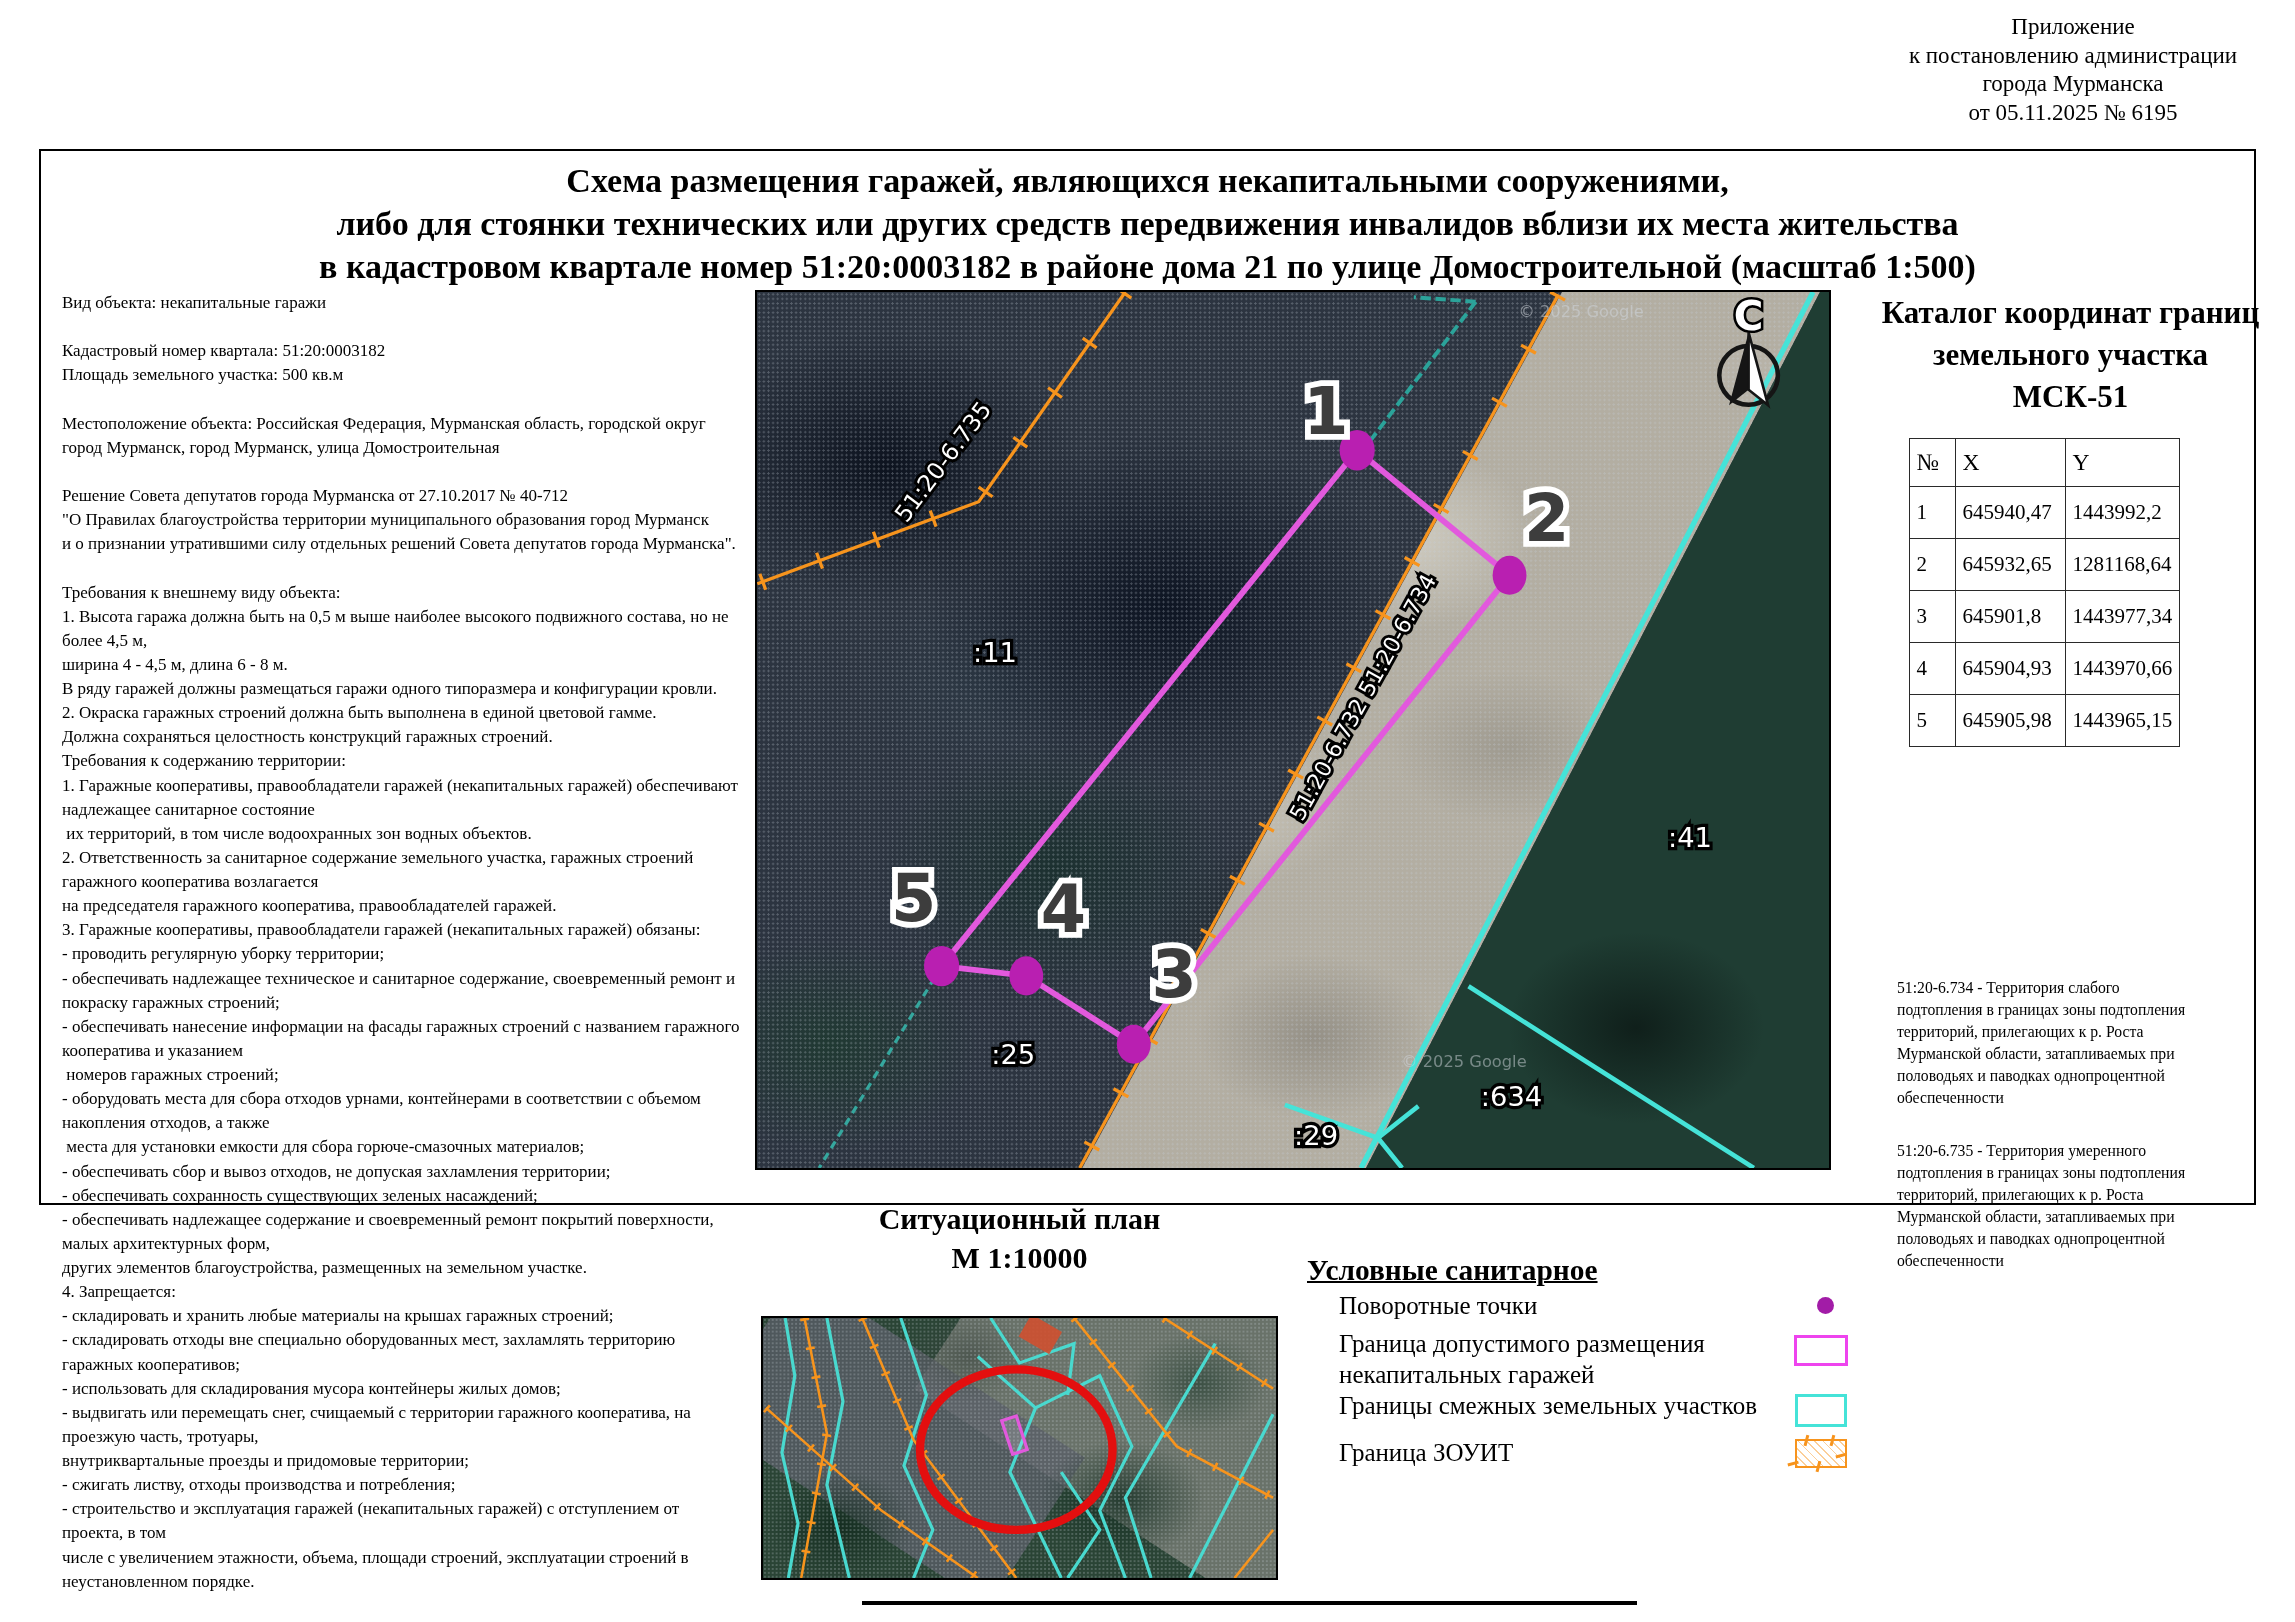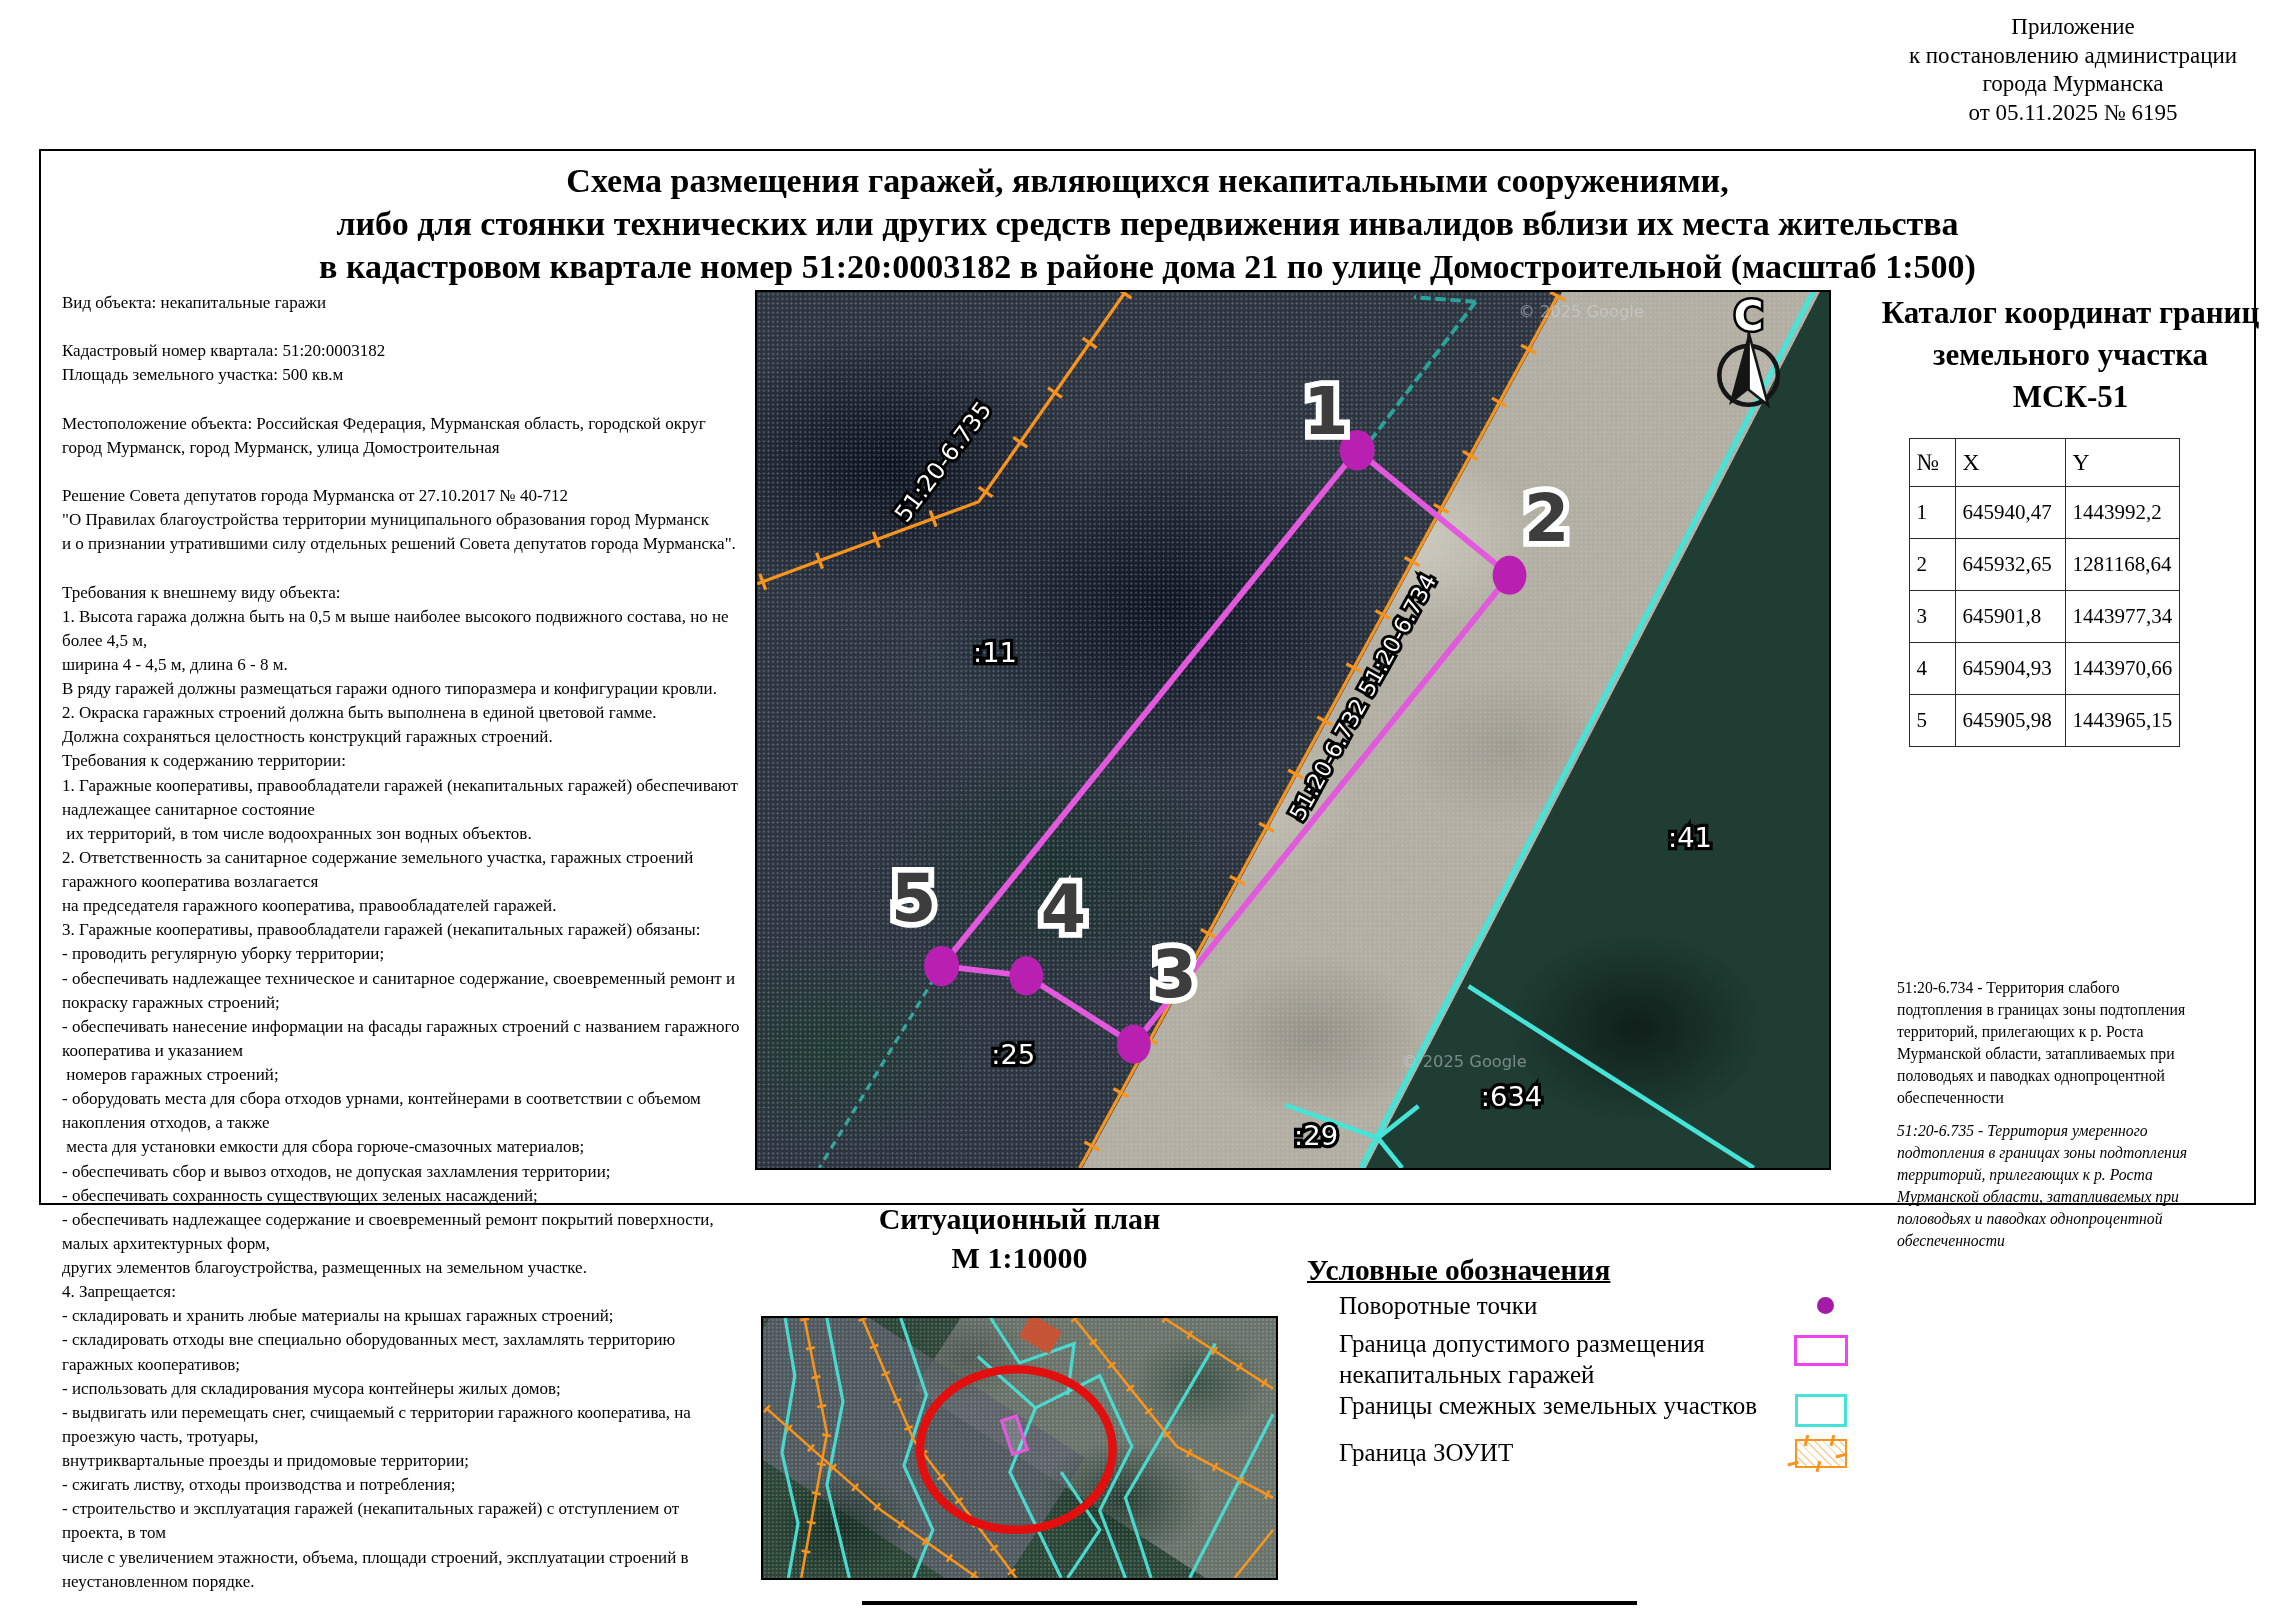--- a/index.html
+++ b/index.html
@@ -64,21 +64,21 @@
     font-size:21px; }
   table.coords th, table.coords td { border:1.3px solid #2a2a2a; font-weight:normal;
     text-align:left; padding:0 6.5px; }
   table.coords th { height:48px; font-size:23.6px; }
   table.coords td { height:52px; }
   td.c-num, th.c-num { width:46px; }
   td.c-x,  th.c-x  { width:110px; }
   td.c-y,  th.c-y  { width:110px; }
   .note { left:1856px; width:321px; font-size:15.7px; line-height:1.4; white-space:pre-line; }
   .note1 { top:826px; }
-  .note2 { top:969px;font-style:italic; }
+  .note2 { top:989px; }
 
   
   .sitplan-title { left:720px; top:1048px; width:517px; text-align:center;
     font-weight:bold; font-size:30px; line-height:1.3; white-space:pre-line; }
   .sitmap { left:720px; top:1165px; width:517px; height:264px; border:2px solid #000;
     overflow:hidden; background:#2a4435; }
   .s-band1 { left:190px; top:-59px; width:471px; height:281px; transform:rotate(33deg);
     background:#7b7f78; opacity:.78; }
   .s-band2 { left:-39px; top:33px; width:340px; height:177px; transform:rotate(33deg);
     background:#595e66; opacity:.8; }
@@ -319,21 +319,21 @@
       <g fill="none" stroke="#f7941d">
         <path stroke-width="4" d="M60 0 L95 180 L55 405 M150 0 L230 190 L390 405 M0 140 L180 300 L330 405 M480 0 L640 200 L790 280 M620 0 L790 110 M730 405 L790 330"></path>
         <path stroke-width="14" stroke-dasharray="4 42" d="M60 0 L95 180 L55 405 M150 0 L230 190 L390 405 M0 140 L180 300 L330 405 M480 0 L640 200 L790 280 M620 0 L790 110"></path>
       </g>
       <rect x="400" y="5" width="55" height="40" transform="rotate(30 427 25)" fill="#cf5030" opacity="0.9"></rect>
       <rect x="375" y="155" width="24" height="55" transform="rotate(-18 387 182)" fill="rgba(255,255,255,0.15)" stroke="#e259dd" stroke-width="5"></rect>
       <ellipse cx="390" cy="205" rx="150" ry="125" fill="none" stroke="#e30f0f" stroke-width="13"></ellipse>
     </svg>
   </div>
 
-  <div class="abs legend-heading">Условные обозначения</div>
+  <div class="abs legend-heading">Условные санитарное</div>
 
   <div class="abs legend-label ll-1">Поворотные точки</div>
   <div class="abs legend-dot" style="background:#a21ca7;"></div>
 
   <div class="abs legend-label ll-2">Граница допустимого размещения
 некапитальных гаражей</div>
   <div class="abs legend-rect lr-magenta"></div>
 
   <div class="abs legend-label ll-3">Границы смежных земельных участков</div>
   <div class="abs legend-rect lr-cyan"></div>

